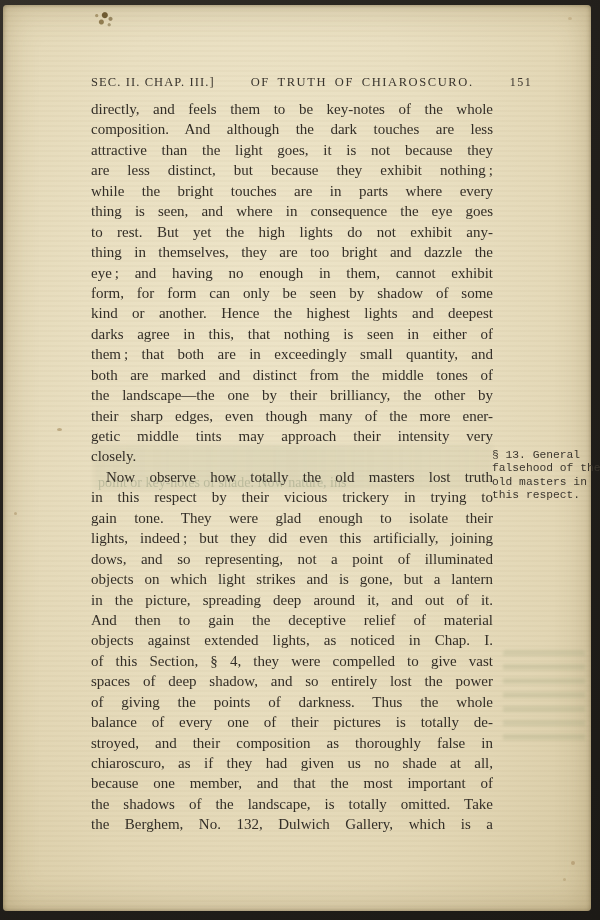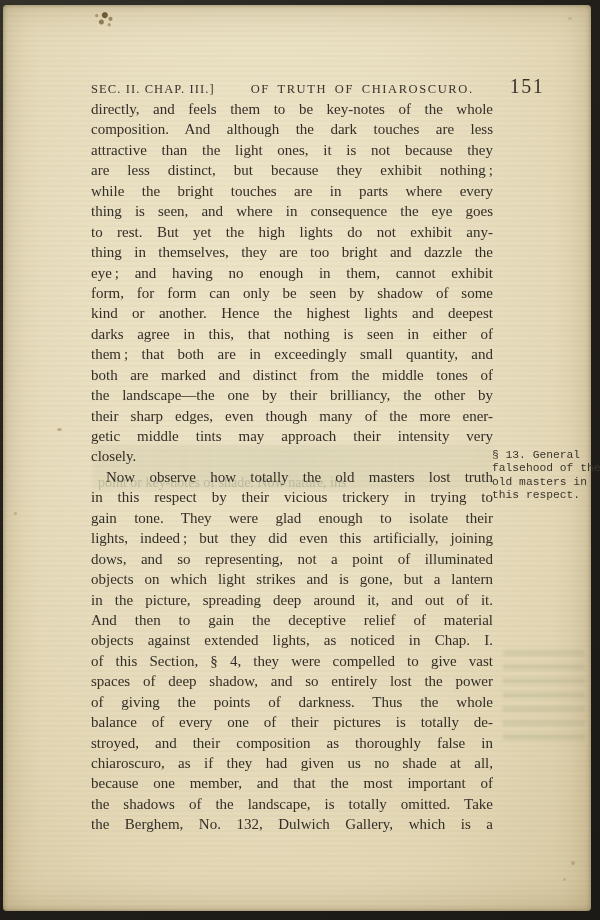--- a/index.html
+++ b/index.html
@@ -38,21 +38,21 @@
   }
   .header-left {
     font-size:12.5px; letter-spacing:1.1px; white-space:nowrap;
   }
   .header-center {
     font-size:12.5px; letter-spacing:1.6px; white-space:nowrap;
     word-spacing:3px;
     font-family:Liberation Serif, serif;
   }
   .header-page-num {
-    font-size:20px; letter-spacing:1.5px;
+    font-size:12px; letter-spacing:1.5px;
   }
 
   
   .body-col {
     position:absolute; top:94px; left:88px; width:402px;
     color:#332e27;
   }
   .line {
     font-size:15px;
     line-height:20.45px;
@@ -130,21 +130,21 @@
   </div>
 
   <div class="show-through-haze"></div>
   <div class="show-through-line">point or key-notes of shade.  Now nature, ins</div>
   <div class="show-through-note"></div>
 
   <div class="body-col">
     <div class="para1">
         <div class="line">directly, and feels them to be key-notes of the whole</div>
         <div class="line">composition.  And although the dark touches are less</div>
-        <div class="line">attractive than the light ones, it is not because they</div>
+        <div class="line">attractive than the light goes, it is not because they</div>
         <div class="line">are less distinct, but because they exhibit nothing ;</div>
         <div class="line">while the bright touches are in parts where every</div>
         <div class="line">thing is seen, and where in consequence the eye goes</div>
         <div class="line">to rest.  But yet the high lights do not exhibit any-</div>
         <div class="line">thing in themselves, they are too bright and dazzle the</div>
         <div class="line">eye ; and having no enough in them, cannot exhibit</div>
         <div class="line">form, for form can only be seen by shadow of some</div>
         <div class="line">kind or another.  Hence the highest lights and deepest</div>
         <div class="line">darks agree in this, that nothing is seen in either of</div>
         <div class="line">them ; that both are in exceedingly small quantity, and</div>

